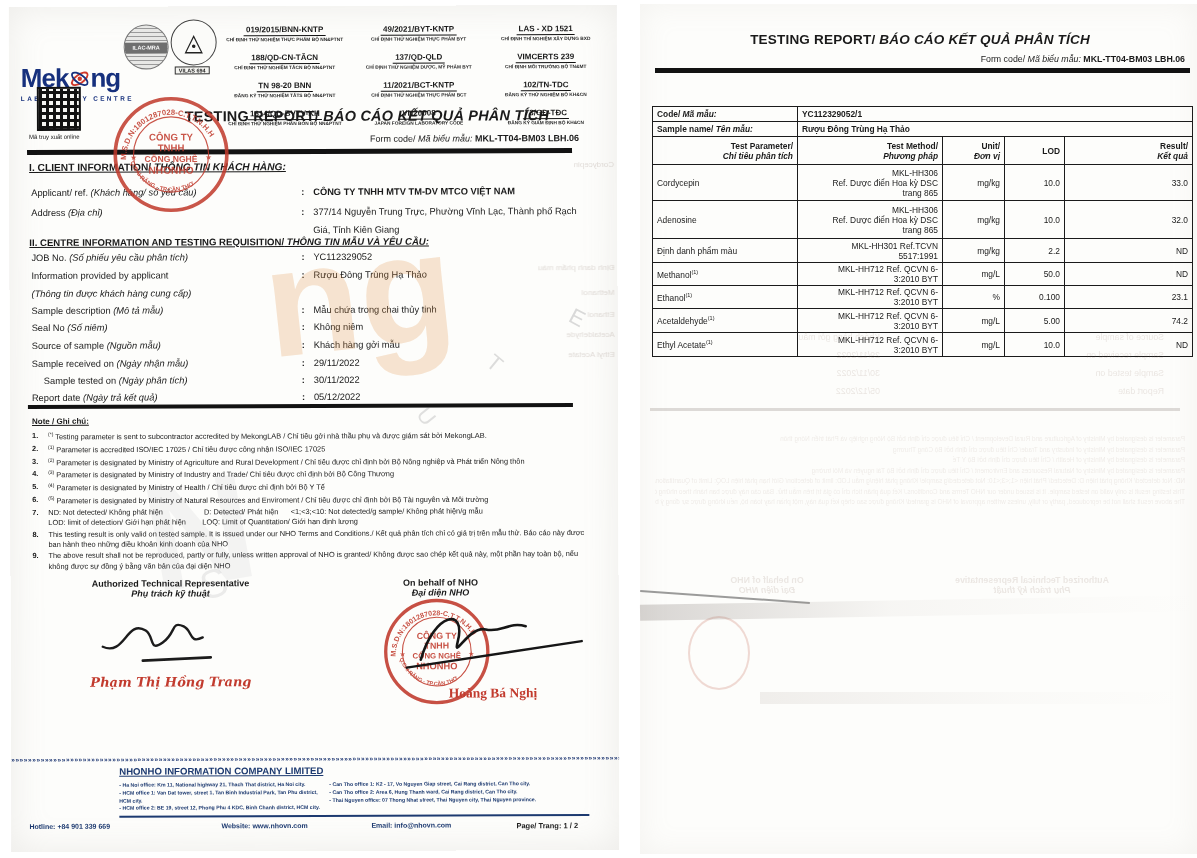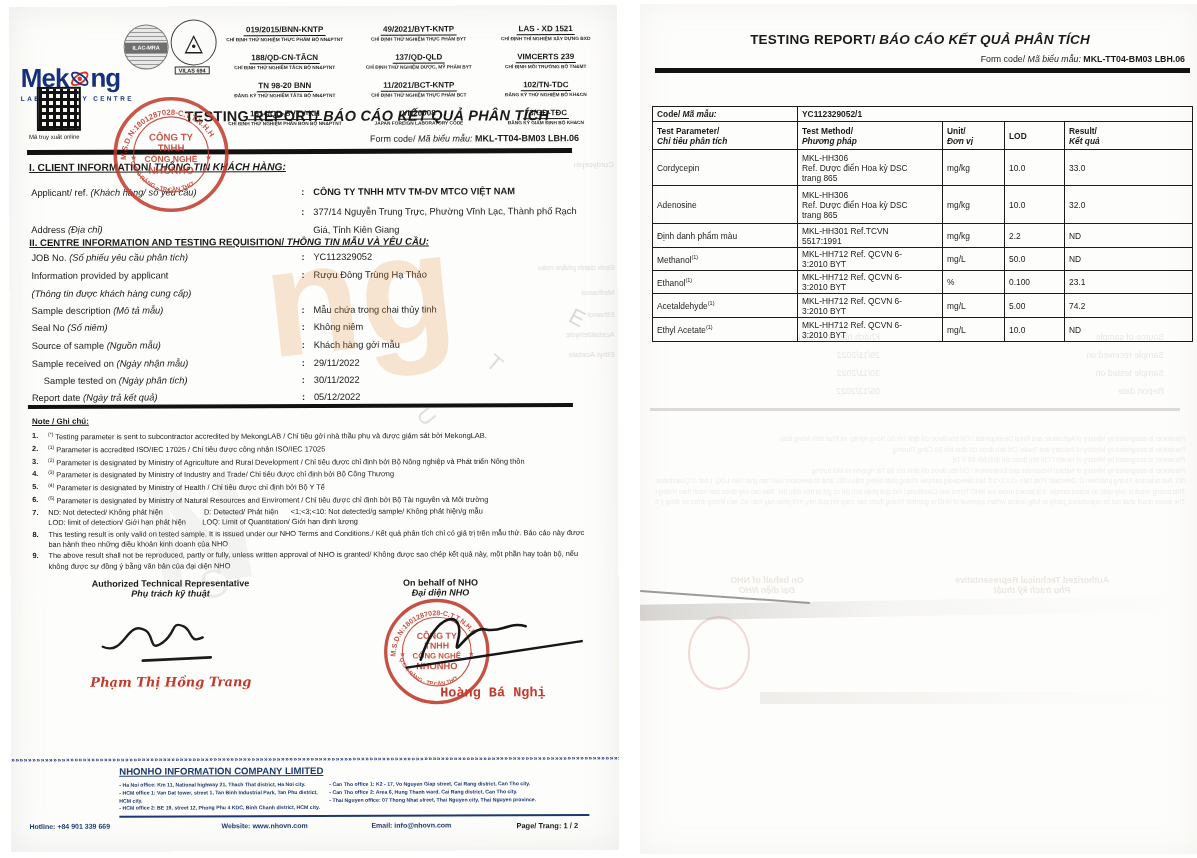--- a/index.html
+++ b/index.html
@@ -39,38 +39,38 @@
   .frow-colon { position:absolute; font-size:9.3px; font-weight:bold; }
   .frow-value { position:absolute; font-size:9.3px; }
   .notes-wrap { position:absolute; left:22px; top:410px; width:560px; }
   .notes-title { font-size:8px; font-weight:bold; text-decoration:underline; margin-bottom:5px; }
   .note-row { display:flex; font-size:7.4px; line-height:1.4; margin-bottom:1px; }
   .note-num { width:16px; flex:0 0 16px; font-weight:bold; }
   .note-text sup { font-size:5px; }
   .sig-head1 { font-size:9px; font-weight:bold; text-align:center; }
   .sig-head2 { font-size:9px; font-weight:bold; font-style:italic; text-align:center; }
   .sig-name-script { font-family:"DejaVu Serif", serif; font-style:italic; font-weight:bold; color:#c23b2e; font-size:13px; text-align:center; }
-  .sig-name-red { font-family:Liberation Mono, monospace; font-weight:bold; color:#c23b2e; font-size:13.5px; }
+  .sig-name-red { font-family:Liberation Serif, serif; font-weight:bold; color:#c23b2e; font-size:13.5px; }
   .stamp { position:absolute; opacity:.88; }
   .chain { position:absolute; font-size:6.5px; letter-spacing:.6px; color:#18316e; white-space:nowrap; overflow:hidden; font-weight:bold; }
   .nho-box { position:absolute; background:#1d3a70; border-radius:6px; border:2px solid #16305e; box-shadow:inset 0 0 0 2px #fff; display:flex; flex-direction:column; align-items:center; justify-content:center; }
   .nho-text { color:#fff; font-weight:bold; font-size:22px; letter-spacing:0px; position:relative; line-height:1; }
   .nho-sub { color:#e8e8e8; font-size:3.4px; letter-spacing:.5px; margin-top:2px; }
   .foot-company { position:absolute; font-size:9.6px; font-weight:bold; color:#1d3a70; text-decoration:underline; }
   .foot-addr { position:absolute; font-size:5.2px; color:#1d3a70; font-weight:bold; line-height:1.5; }
   .foot-contact { position:absolute; font-size:7px; color:#1d3a70; font-weight:bold; }
   .foot-page { position:absolute; font-size:7.5px; color:#222; }
   .wm { position:absolute; pointer-events:none; }
 
   
   #page2 { left:640px; top:4px; width:557px; height:850px;
            box-shadow: inset 0 0 30px rgba(170,165,160,.12); }
   table.results { border-collapse:collapse; table-layout:fixed; }
   table.results td { border:1.2px solid #1b1b1b; font-size:8.4px; padding:1px 4px; vertical-align:middle; }
-  .cell-c { text-align:left; }
+  .cell-c { text-align:right; }
   .hdr-en { font-weight:bold; font-size:8.4px; }
   .hdr-vi { font-weight:bold; font-style:italic; font-size:8.4px; }
   .param-cell sup { font-size:5.5px; }
   .bleed { color:#8f7365; }
   .bleed-row { position:relative; height:18px; font-size:8.8px; }
   .bleed-label { position:absolute; left:6px; top:0; }
   .bleed-value { position:absolute; left:290px; top:0; }
   .bleed-note { white-space:nowrap; overflow:hidden; font-size:6.4px; line-height:10.5px; }
   .smudge { position:absolute; pointer-events:none; }
 </style>
@@ -137,21 +137,21 @@
     <div class="rule" style="left:18px; top:143px; width:545px; height:5px;"></div>
 
     <div class="abs sec-head" style="left:20px; top:155px;">
       <span>I. CLIENT INFORMATION/</span><span class="i"> THÔNG TIN KHÁCH HÀNG:</span>
     </div>
 
     <div class="frow-label" style="left:22px; top:181px;"><span>Applicant/ ref. </span><span class="i">(Khách hàng/ số yêu cầu)</span></div>
     <div class="frow-colon" style="left:292px; top:181px;">:</div>
     <div class="frow-value b" style="left:304px; top:181px;">CÔNG TY TNHH MTV TM-DV MTCO VIỆT NAM</div>
 
-    <div class="frow-label" style="left:22px; top:218px;"><span>Address </span><span class="i">(Địa chỉ)</span></div>
+    <div class="frow-label" style="left:22px; top:201px;"><span>Address </span><span class="i">(Địa chỉ)</span></div>
     <div class="frow-colon" style="left:292px; top:201px;">:</div>
     <div class="frow-value" style="left:304px; top:201px;">377/14 Nguyễn Trung Trực, Phường Vĩnh Lạc, Thành phố Rạch</div>
     <div class="frow-value" style="left:304px; top:219px;">Giá, Tỉnh Kiên Giang</div>
 
     <div class="abs sec-head" style="left:20px; top:230px; font-size:9.6px;">
       <span>II. CENTRE INFORMATION AND TESTING REQUISITION/</span><span class="i"> THÔNG TIN MẪU VÀ YÊU CẦU:</span>
     </div>
 
     <div class="frow-label" style="left:22px; top:246px;"><span>JOB No. </span><span class="i">(Số phiếu yêu cầu phân tích)</span></div>
     <div class="frow-colon" style="left:292px; top:246px;">:</div>
@@ -331,20 +331,24 @@
           <col style="width:145px">
           <col style="width:145px">
           <col style="width:62px">
           <col style="width:60px">
           <col style="width:128px">
         </colgroup>
       <tbody>
           <tr style="height:15px;">
         <td class="b"><span>Code/</span><span class="i"> Mã mẫu:</span></td>
         <td colspan="4" class="b">YC112329052/1</td>
+      </tr>
+      <tr style="height:15px;">
+        <td class="b"><span>Sample name/</span><span class="i"> Tên mẫu:</span></td>
+        <td colspan="4" style="font-weight:600;">Rượu Đông Trùng Hạ Thảo</td>
       </tr>
       <tr style="height:28px;">
         <td class="cell-c">
               <div class="hdr-en">Test Parameter/</div>
               <div class="hdr-vi">Chỉ tiêu phân tích</div>
             </td>
         <td class="cell-c">
               <div class="hdr-en">Test Method/</div>
               <div class="hdr-vi">Phương pháp</div>
             </td>

